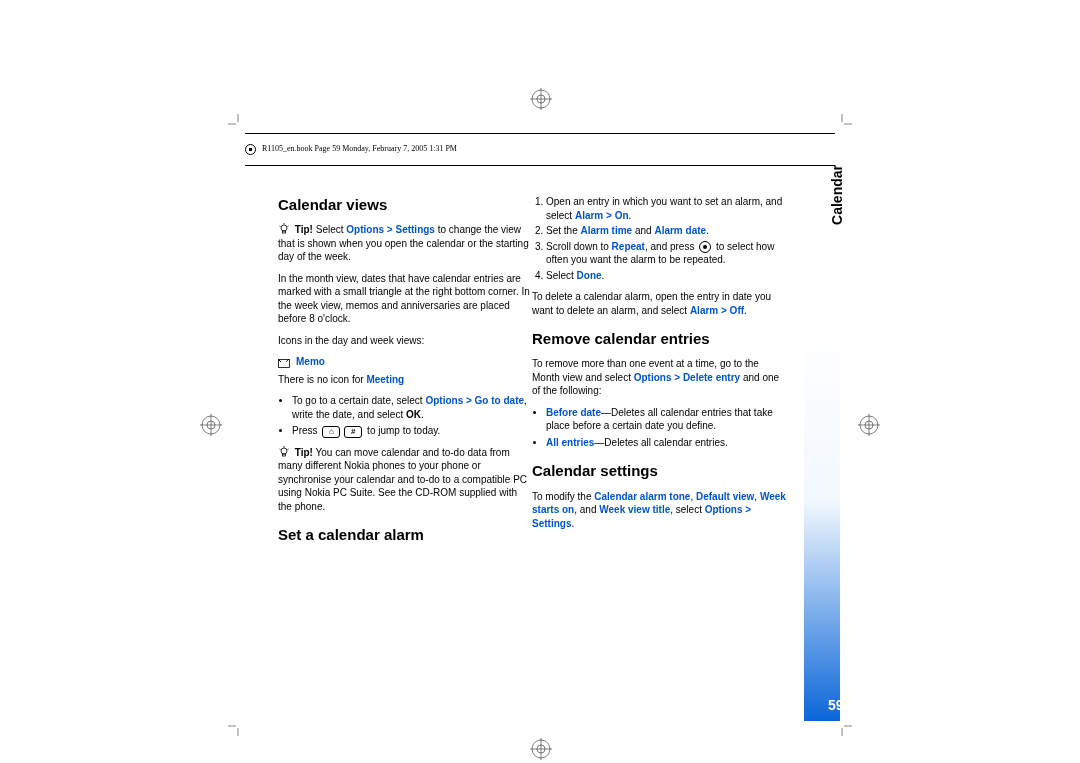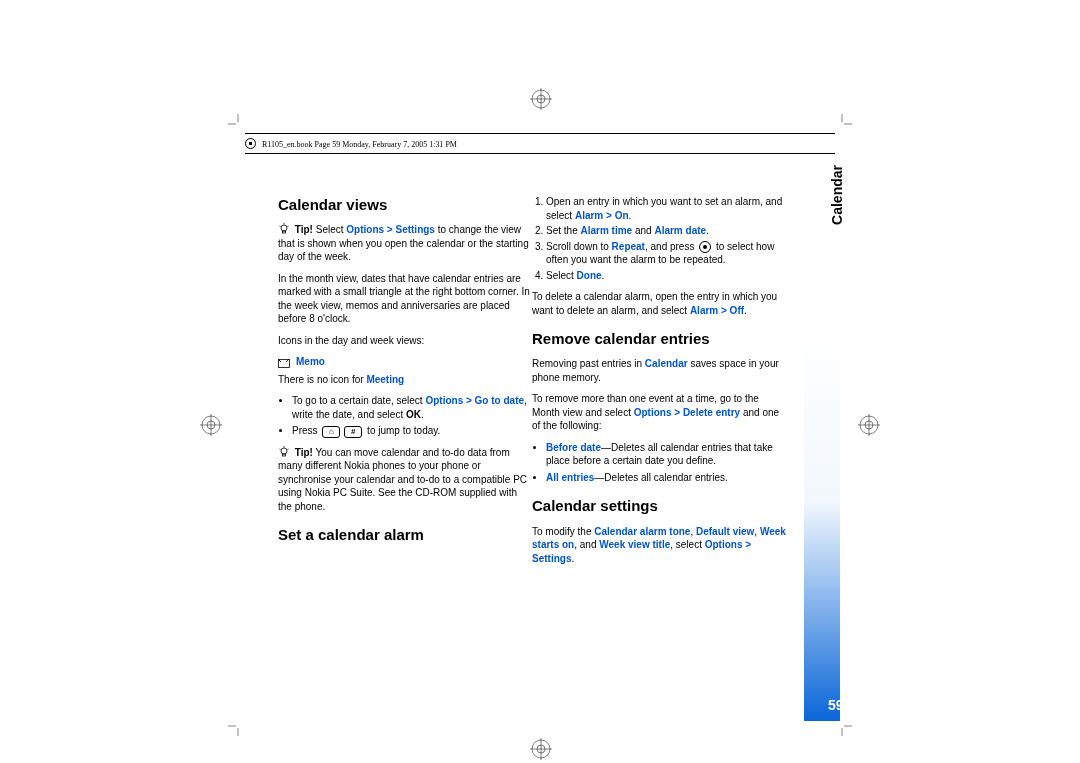--- a/index.html
+++ b/index.html
@@ -26,23 +26,23 @@
   .crop-mark svg { display:block; }
   .header-line {
     position: absolute;
     left: 245px;
     top: 133px;
     width: 590px;
     font-size: 8px;
     color: #000;
     border-top: 0.5px solid #000;
     border-bottom: 0.5px solid #000;
-    padding: 4px 0;
+    padding: 10px 0;
     display:flex;
-    align-items:flex-end;
+    align-items:flex-start;
     gap:4px;
     font-family: "Times New Roman", serif;
   }
   .header-line .spine {
     display:inline-block;
     width:9px; height:9px;
     border:0.5px solid #000;
     border-radius:50%;
     position:relative;
     margin-right:2px;
@@ -268,24 +268,23 @@
     <h2 style="margin-top:12px;">Set a calendar alarm</h2>
   </div>
 
   <div class="col">
     <ol class="steps">
       <li><span>Open an entry in which you want to set an alarm, and select </span><span class="blue bold">Alarm &gt; On</span><span>.</span></li>
       <li><span>Set the </span><span class="blue bold">Alarm time</span><span> and </span><span class="blue bold">Alarm date</span><span>.</span></li>
       <li><span>Scroll down to </span><span class="blue bold">Repeat</span><span>, and press </span><span class="key-round"></span><span> to select how often you want the alarm to be repeated.</span></li>
       <li><span>Select </span><span class="blue bold">Done</span><span>.</span></li>
     </ol>
-    <p><span>To delete a calendar alarm, open the entry in which you want to delete an alarm, and select </span><span class="blue bold">Alarm &gt; Off</span><span>.</span></p>
+    <p><span>To delete a calendar alarm, open the entry in date you want to delete an alarm, and select </span><span class="blue bold">Alarm &gt; Off</span><span>.</span></p>
 
     <h2 style="margin-top:12px;">Remove calendar entries</h2>
-    <p><span>Removing past entries in </span><span class="blue bold">Calendar</span><span> saves space in your phone memory.</span></p>
     <p><span>To remove more than one event at a time, go to the Month view and select </span><span class="blue bold">Options &gt; Delete entry</span><span> and one of the following:</span></p>
     <ul class="bullets">
       <li><span class="blue bold">Before date</span><span>—Deletes all calendar entries that take place before a certain date you define.</span></li>
       <li><span class="blue bold">All entries</span><span>—Deletes all calendar entries.</span></li>
     </ul>
 
     <h2 style="margin-top:12px;">Calendar settings</h2>
     <p><span>To modify the </span><span class="blue bold">Calendar alarm tone</span><span>, </span><span class="blue bold">Default view</span><span>, </span><span class="blue bold">Week starts on</span><span>, and </span><span class="blue bold">Week view title</span><span>, select </span><span class="blue bold">Options &gt; Settings</span><span>.</span></p>
   </div>
 </div>

